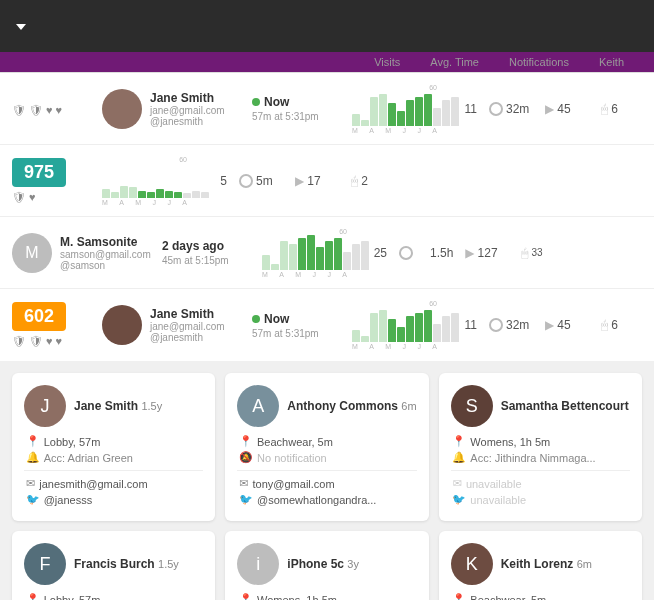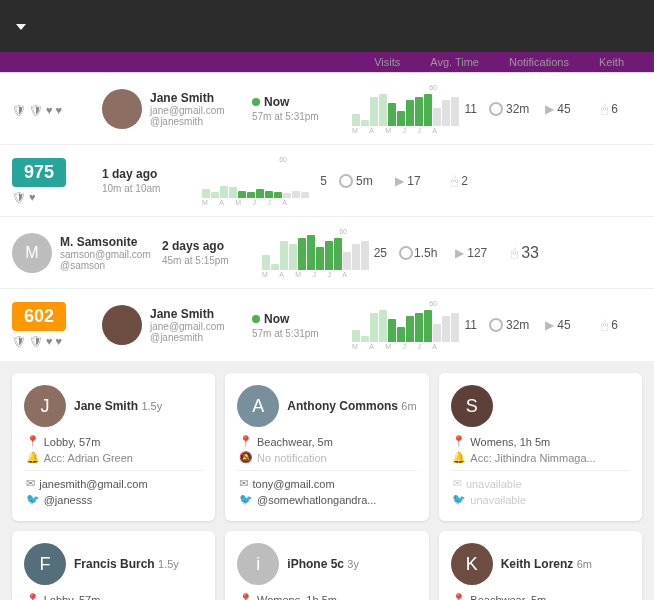--- a/index.html
+++ b/index.html
@@ -156,26 +156,20 @@
     </div>
   </div>
     <div class="table-row">
     <div class="score-col">
       <div class="score-badge score-teal">975</div>
       <div class="score-icons">
           <span style="font-size:11px;color:#888;">🛡</span>
           <span style="font-size:11px;color:#888;">♥</span>
         </div>
     </div>
-    <div class="lastvisit-col">
-      <div class="visit-status">
-          <span style="font-weight:bold;font-size:12px;">1 day ago</span>
-        </div>
-      <div class="visit-time">10m at 10am</div>
-    </div>
     <div style="display:flex;align-items:center;flex:1;gap:12px;">
       <div style="display:flex;flex-direction:column;width:85px;">
         <div style="font-size:7px;color:#bbb;text-align:right;">60</div>
         <div style="display:flex;align-items:flex-end;gap:1px;height:35px;">
             <div style="width:8px;height:9px;background:#c8e6c9;border-radius:1px 1px 0 0;flex-shrink:0;"></div>
             <div style="width:8px;height:6px;background:#c8e6c9;border-radius:1px 1px 0 0;flex-shrink:0;"></div>
             <div style="width:8px;height:12px;background:#c8e6c9;border-radius:1px 1px 0 0;flex-shrink:0;"></div>
             <div style="width:8px;height:11px;background:#c8e6c9;border-radius:1px 1px 0 0;flex-shrink:0;"></div>
             <div style="width:8px;height:7px;background:#4caf50;border-radius:1px 1px 0 0;flex-shrink:0;"></div>
             <div style="width:8px;height:6px;background:#4caf50;border-radius:1px 1px 0 0;flex-shrink:0;"></div>
@@ -245,31 +239,31 @@
           <div style="display:flex;justify-content:space-between;font-size:7px;color:#bbb;margin-top:1px;width:100%;">
             <span>M</span>
             <span>A</span>
             <span>M</span>
             <span>J</span>
             <span>J</span>
             <span>A</span>
           </div>
       </div>
       <div style="min-width:28px;font-size:12px;color:#555;text-align:right;">25</div>
-      <div style="display:flex;align-items:center;gap:1px;min-width:44px;">
+      <div style="display:flex;align-items:center;gap:17px;min-width:44px;">
         <span style="display:inline-block;width:14px;height:14px;border-radius:50%;border:2px solid #bbb;position:relative;flex-shrink:0;"></span>
         <span style="font-size:12px;color:#555;">1.5h</span>
       </div>
       <div style="display:flex;align-items:center;gap:3px;min-width:44px;">
         <span style="color:#bbb;font-size:12px;">▶</span>
         <span style="font-size:12px;color:#555;">127</span>
       </div>
       <div style="display:flex;align-items:center;gap:3px;min-width:30px;">
         <span style="color:#bbb;font-size:12px;">🖱</span>
-        <span style="font-size:16px;color:#555;">33</span>
+        <span style="font-size:10px;color:#555;">33</span>
       </div>
     </div>
   </div>
     <div class="table-row">
     <div class="score-col">
       <div class="score-badge score-orange">602</div>
       <div class="score-icons">
           <span style="font-size:11px;color:#888;">🛡</span>
           <span style="font-size:11px;color:#888;">🛡</span>
           <span style="font-size:11px;color:#888;">♥</span>
@@ -383,20 +377,24 @@
       <span style="color:#555;">tony@gmail.com</span>
     </div>
     <div class="card-detail ">
       <span class="icon" style="color:#1da1f2;">🐦</span>
       <span style="color:#555;">@somewhatlongandra...</span>
     </div>
   </div>
     <div class="card">
     <div class="card-header">
       <div class="card-avatar" style="background:#5d4037;">S</div>
+      <div>
+        <span class="card-name">Samantha Bettencourt</span>
+        <span class="card-duration"> </span>
+      </div>
     </div>
     <div class="card-detail">
       <span class="icon">📍</span>
       <span>Womens, 1h 5m</span>
     </div>
     <div class="card-detail ">
       <span class="icon" style="color:#888;">🔔</span>
       <span style="color:#888;">Acc: Jithindra Nimmaga...</span>
     </div>
     <hr class="divider-line">

